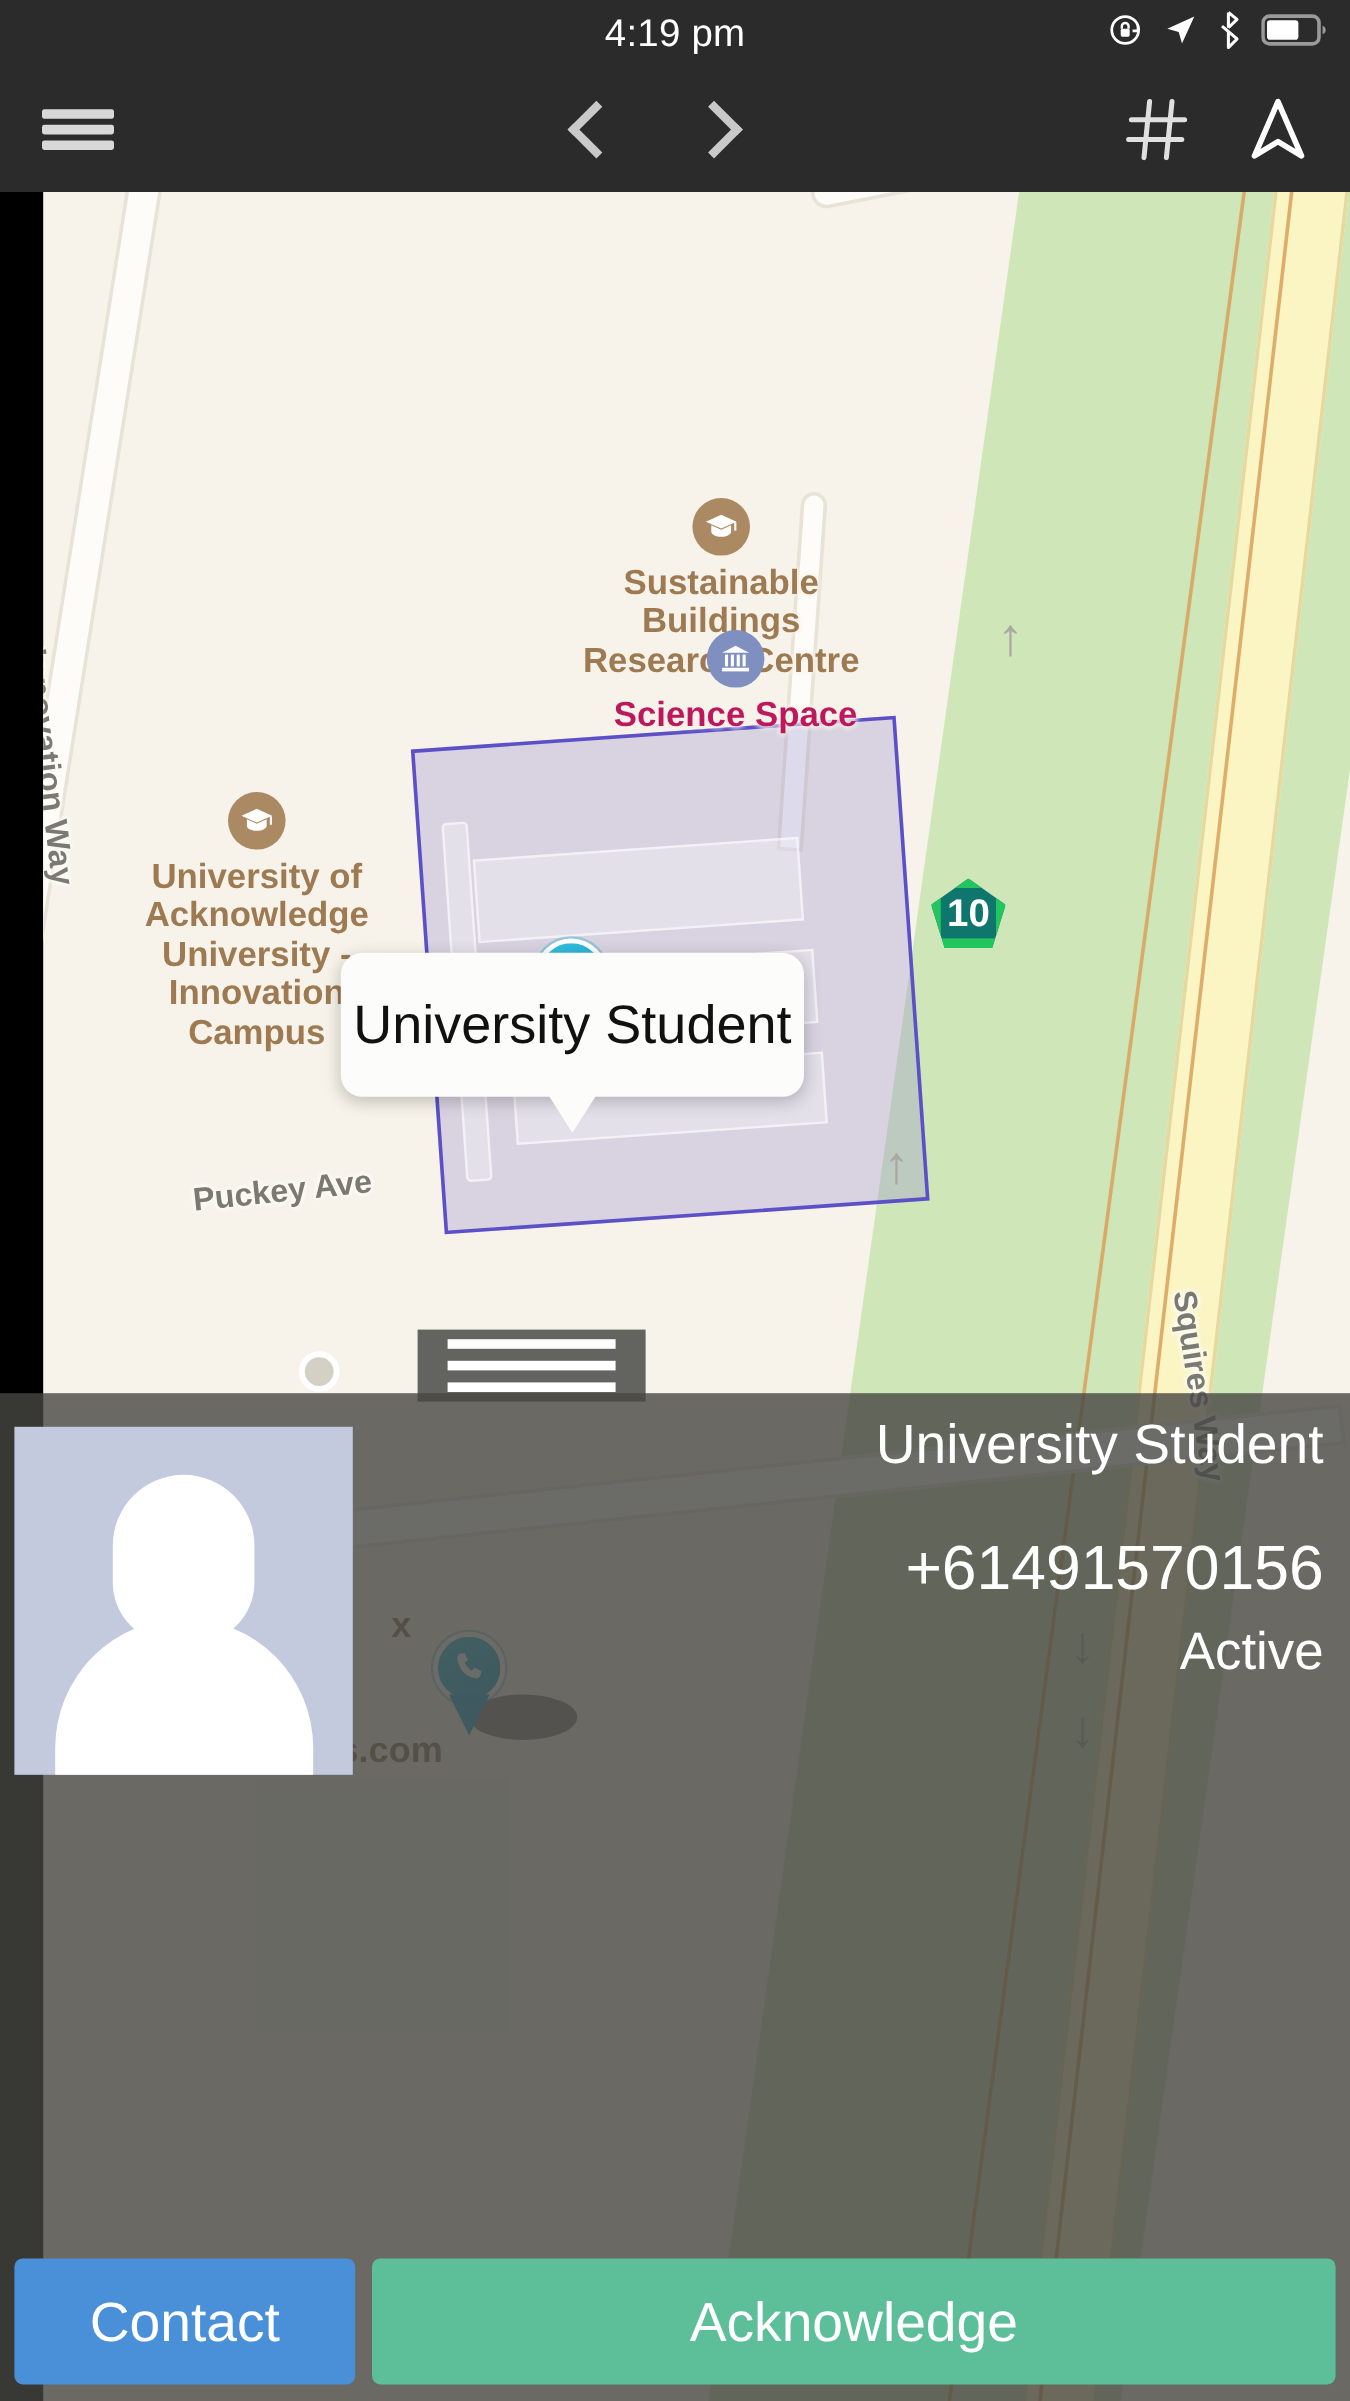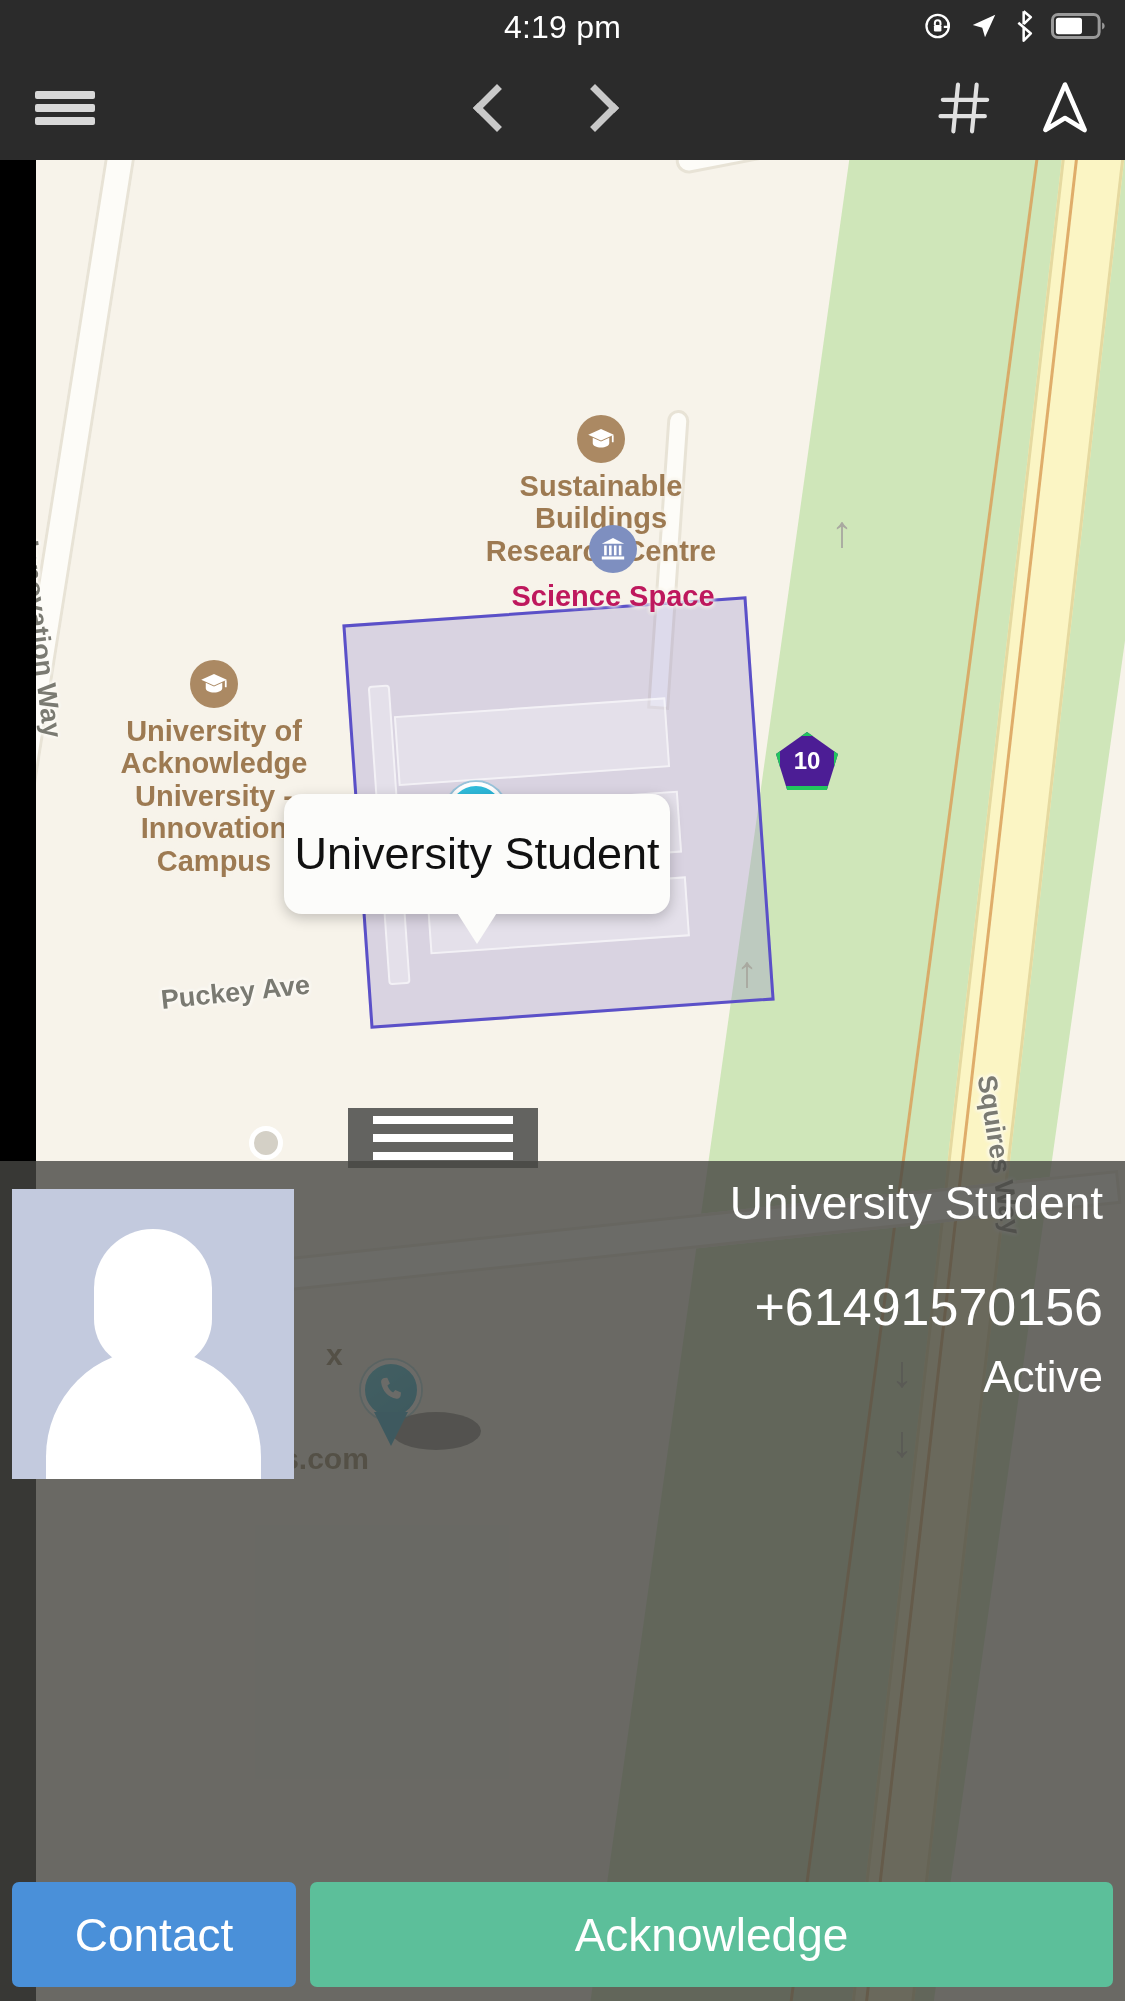--- a/index.html
+++ b/index.html
@@ -103,25 +103,25 @@
   }
   .poi-brown{ background:#ab8963; }
   .poi-blue{  background:#7e8fc0; }
 
   .road-name{
     position:absolute; color:#7a7a72; font-size:27px; font-weight:600;
     text-shadow:0 0 5px #fdfcf8,0 0 5px #fdfcf8,0 0 4px #fdfcf8; white-space:nowrap;
   }
 
   .shield{
-    position:absolute; width:62px; height:58px; background:#4c1d95;
-    border:4px solid #22c55e;
+    position:absolute; width:62px; height:58px; background:#0f766e;
+    border:8px solid #22c55e;
     clip-path:polygon(50% 0%,100% 38%,82% 100%,18% 100%,0% 38%);
     display:flex; align-items:center; justify-content:center;
-    color:#fff; font-size:24px; font-weight:bold;
+    color:#fff; font-size:32px; font-weight:bold;
   }
 
   .parking{
     position:absolute; width:42px; height:42px; border-radius:50%;
     background:#6b86d8; color:#fff; font-size:26px; font-weight:bold;
     display:flex; align-items:center; justify-content:center;
   }
   .gray-dot{
     position:absolute; width:34px; height:34px; border-radius:50%;
     background:#d4d0c6; border:5px solid #fff;

